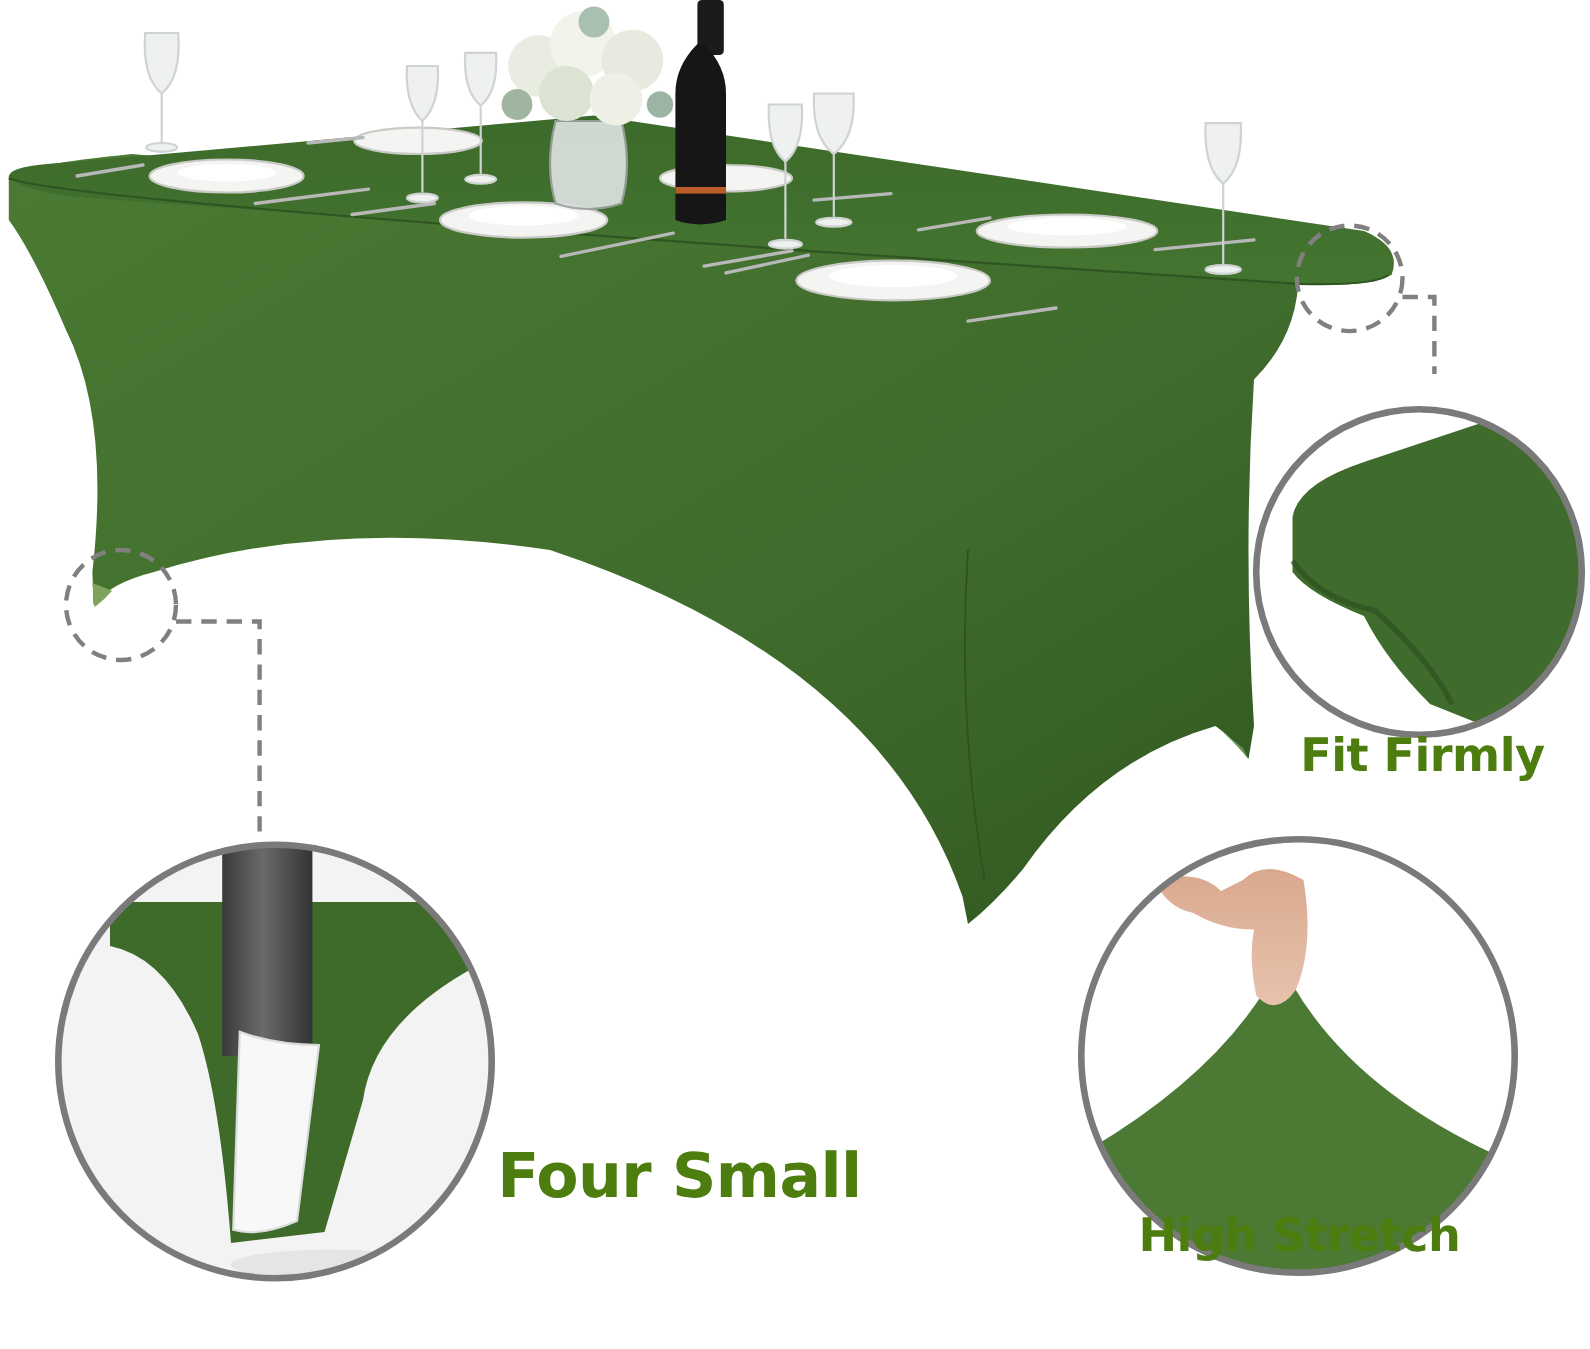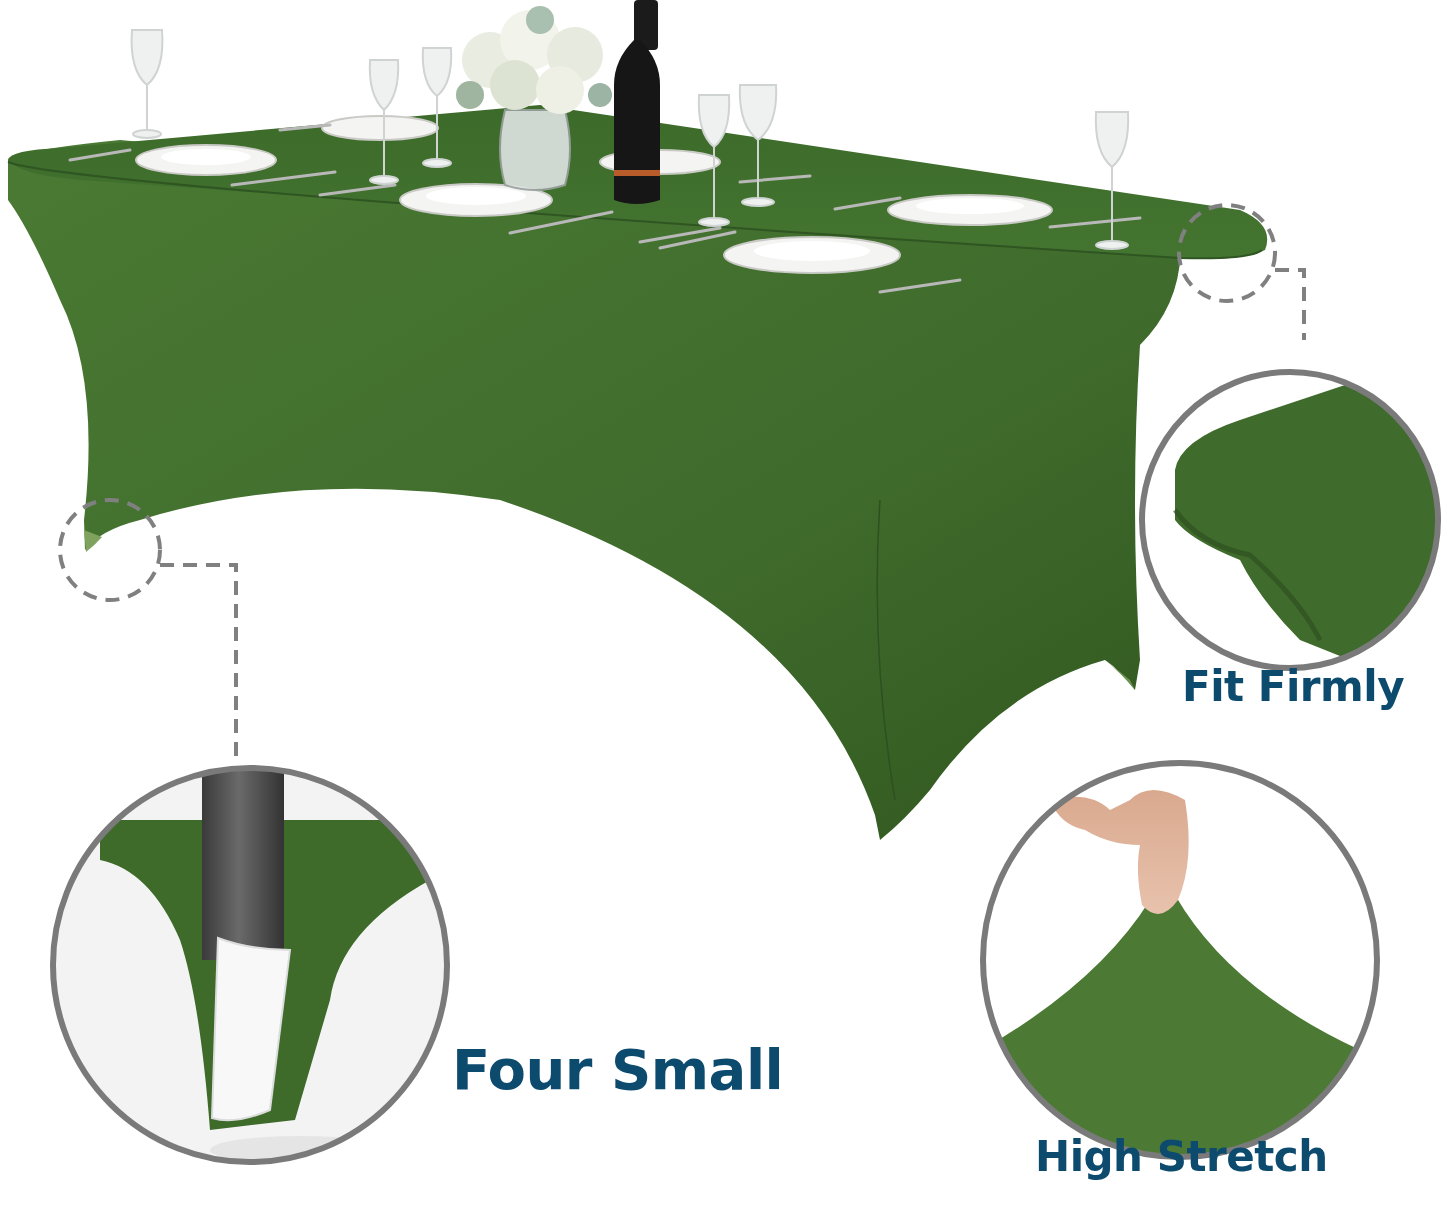--- a/index.html
+++ b/index.html
@@ -1,22 +1,22 @@
 <!DOCTYPE html>
 <html><head>
 <meta charset="utf-8">
 <style>
   html, body { margin: 0; padding: 0; background: #ffffff; }
   body { width: 1445px; height: 1226px; position: relative; overflow: hidden; font-family: "DejaVu Sans", "Liberation Sans", sans-serif; }
   .scene { position: absolute; left: 0; top: 0; width: 1445px; height: 1226px; }
-  .label { position: absolute; color: #0c4a6e; font-weight: bold; letter-spacing: -0.5px; line-height: 1.2; }
+  .label { position: absolute; color: #4d7c0f; font-weight: bold; letter-spacing: -0.5px; line-height: 1.2; }
   .label-fit { left: 1182px; top: 662px; font-size: 42px; }
   .label-feet { left: 452px; top: 1036px; font-size: 56px; }
   .label-feet span { display: block; }
-  .label-stretch { left: 1035px; top: 1132px; font-size: 42px; }
+  .label-stretch { left: 1035px; top: 1098px; font-size: 42px; }
 </style>
 </head>
 <body>
 
 <svg class="scene" viewBox="0 0 1445 1226" xmlns="http://www.w3.org/2000/svg">
   <defs>
     <linearGradient id="fab" x1="0" y1="0" x2="1" y2="1">
       <stop offset="0" stop-color="#4a7a33"></stop>
       <stop offset="0.6" stop-color="#3f6b2c"></stop>
       <stop offset="1" stop-color="#31571f"></stop>

